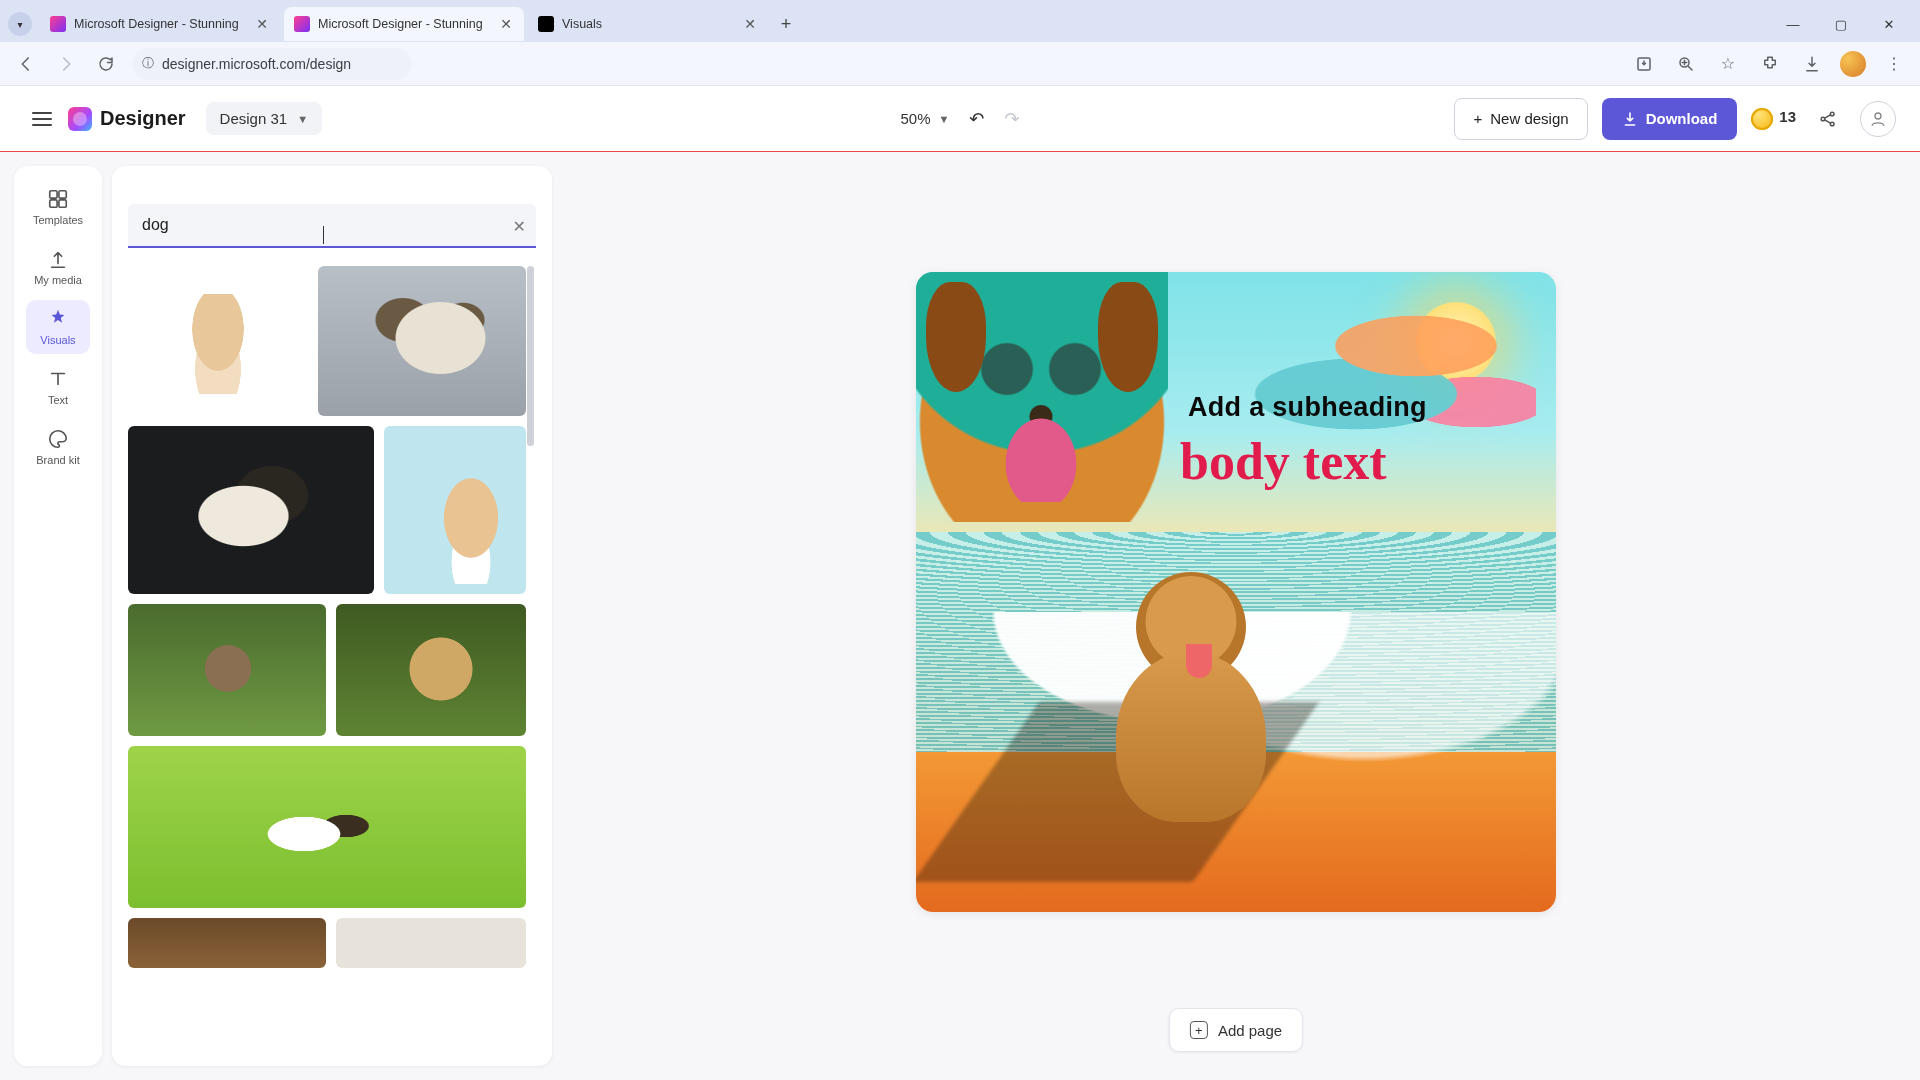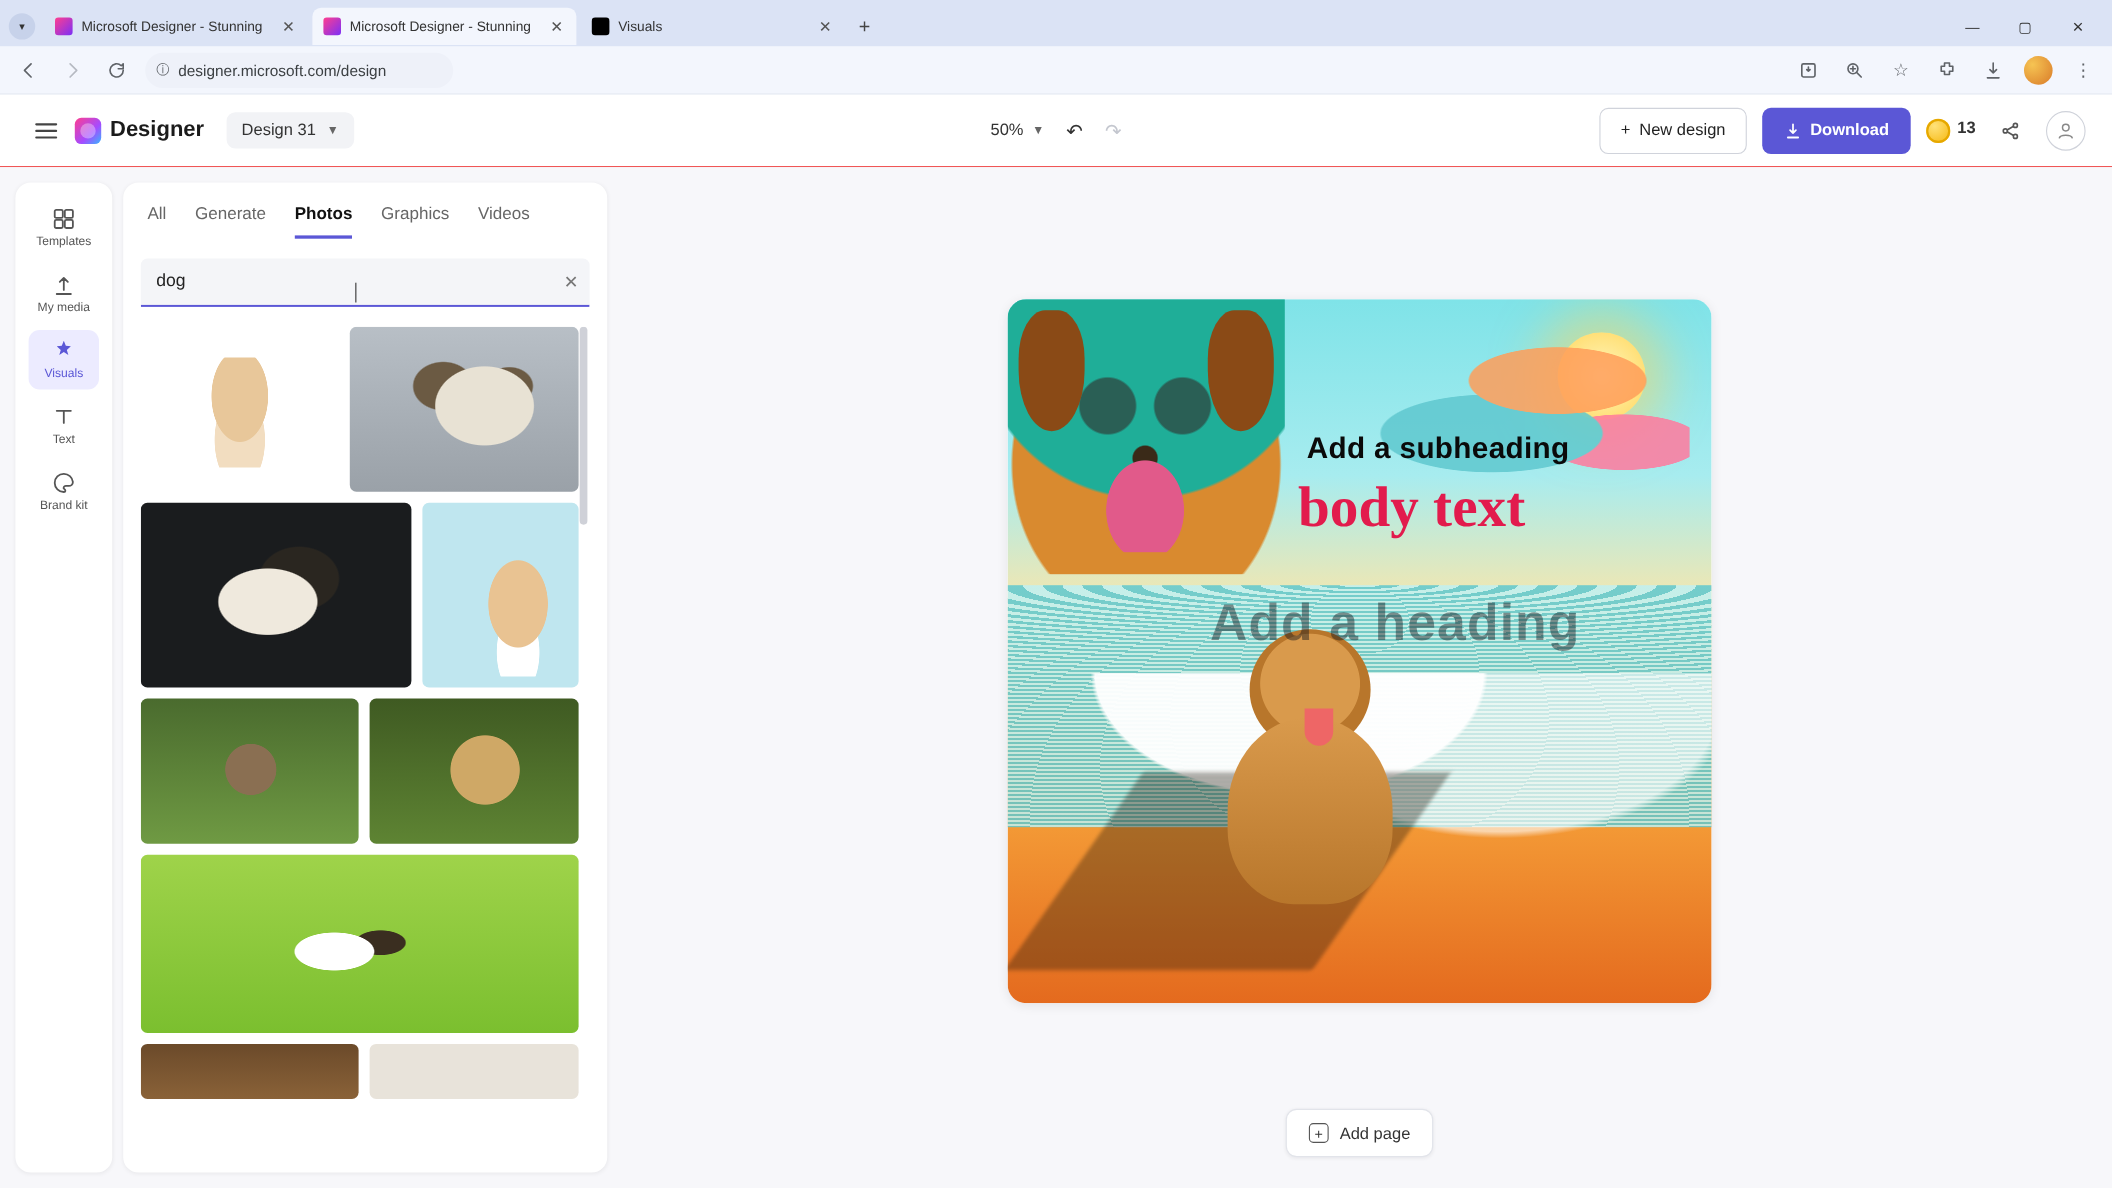--- a/index.html
+++ b/index.html
@@ -327,27 +327,20 @@
       <span class="ico">
           <svg width="22" height="22" viewBox="0 0 24 24">
             <path d="M12 3a9 9 0 1 0 0 18c2 0 2-2 .5-3S12 15 14 15h3a4 4 0 0 0 4-4 9 9 0 0 0-9-8z" fill="none" stroke="#555" stroke-width="1.8"></path>
           </svg>
         </span>
       <span>Brand kit</span>
     </div>
   </div>
 
   <div class="panel">
-    <div class="ptabs">
-      <div class="ptab">All</div>
-      <div class="ptab">Generate</div>
-      <div class="ptab active">Photos</div>
-      <div class="ptab">Graphics</div>
-      <div class="ptab">Videos</div>
-    </div>
 
     <div class="search-wrap">
       <input class="search-input" value="dog" style="">
       <span class="text-cursor"></span>
       <span class="search-clear">✕</span>
     </div>
 
     <div class="gallery">
       <div class="gallery-scroll"></div>
       <div class="grow">
@@ -378,21 +371,20 @@
       <div class="sun"></div>
       <div class="clouds"></div>
       <div class="waves"></div>
       <div class="foam"></div>
       <div class="dog-shadow"></div>
       <div class="dog-tl"></div>
       <div class="dog-mid"></div>
       <div class="dog-tongue"></div>
       <div class="subheading">Add a subheading</div>
       <div class="bodytext">body text</div>
-      <div class="heading">Add a heading</div>
     </div>
 
     <div class="add-page">
       <span class="plus-sq">+</span>
       <span>Add page</span>
     </div>
   </div>
 
 </div>
 

